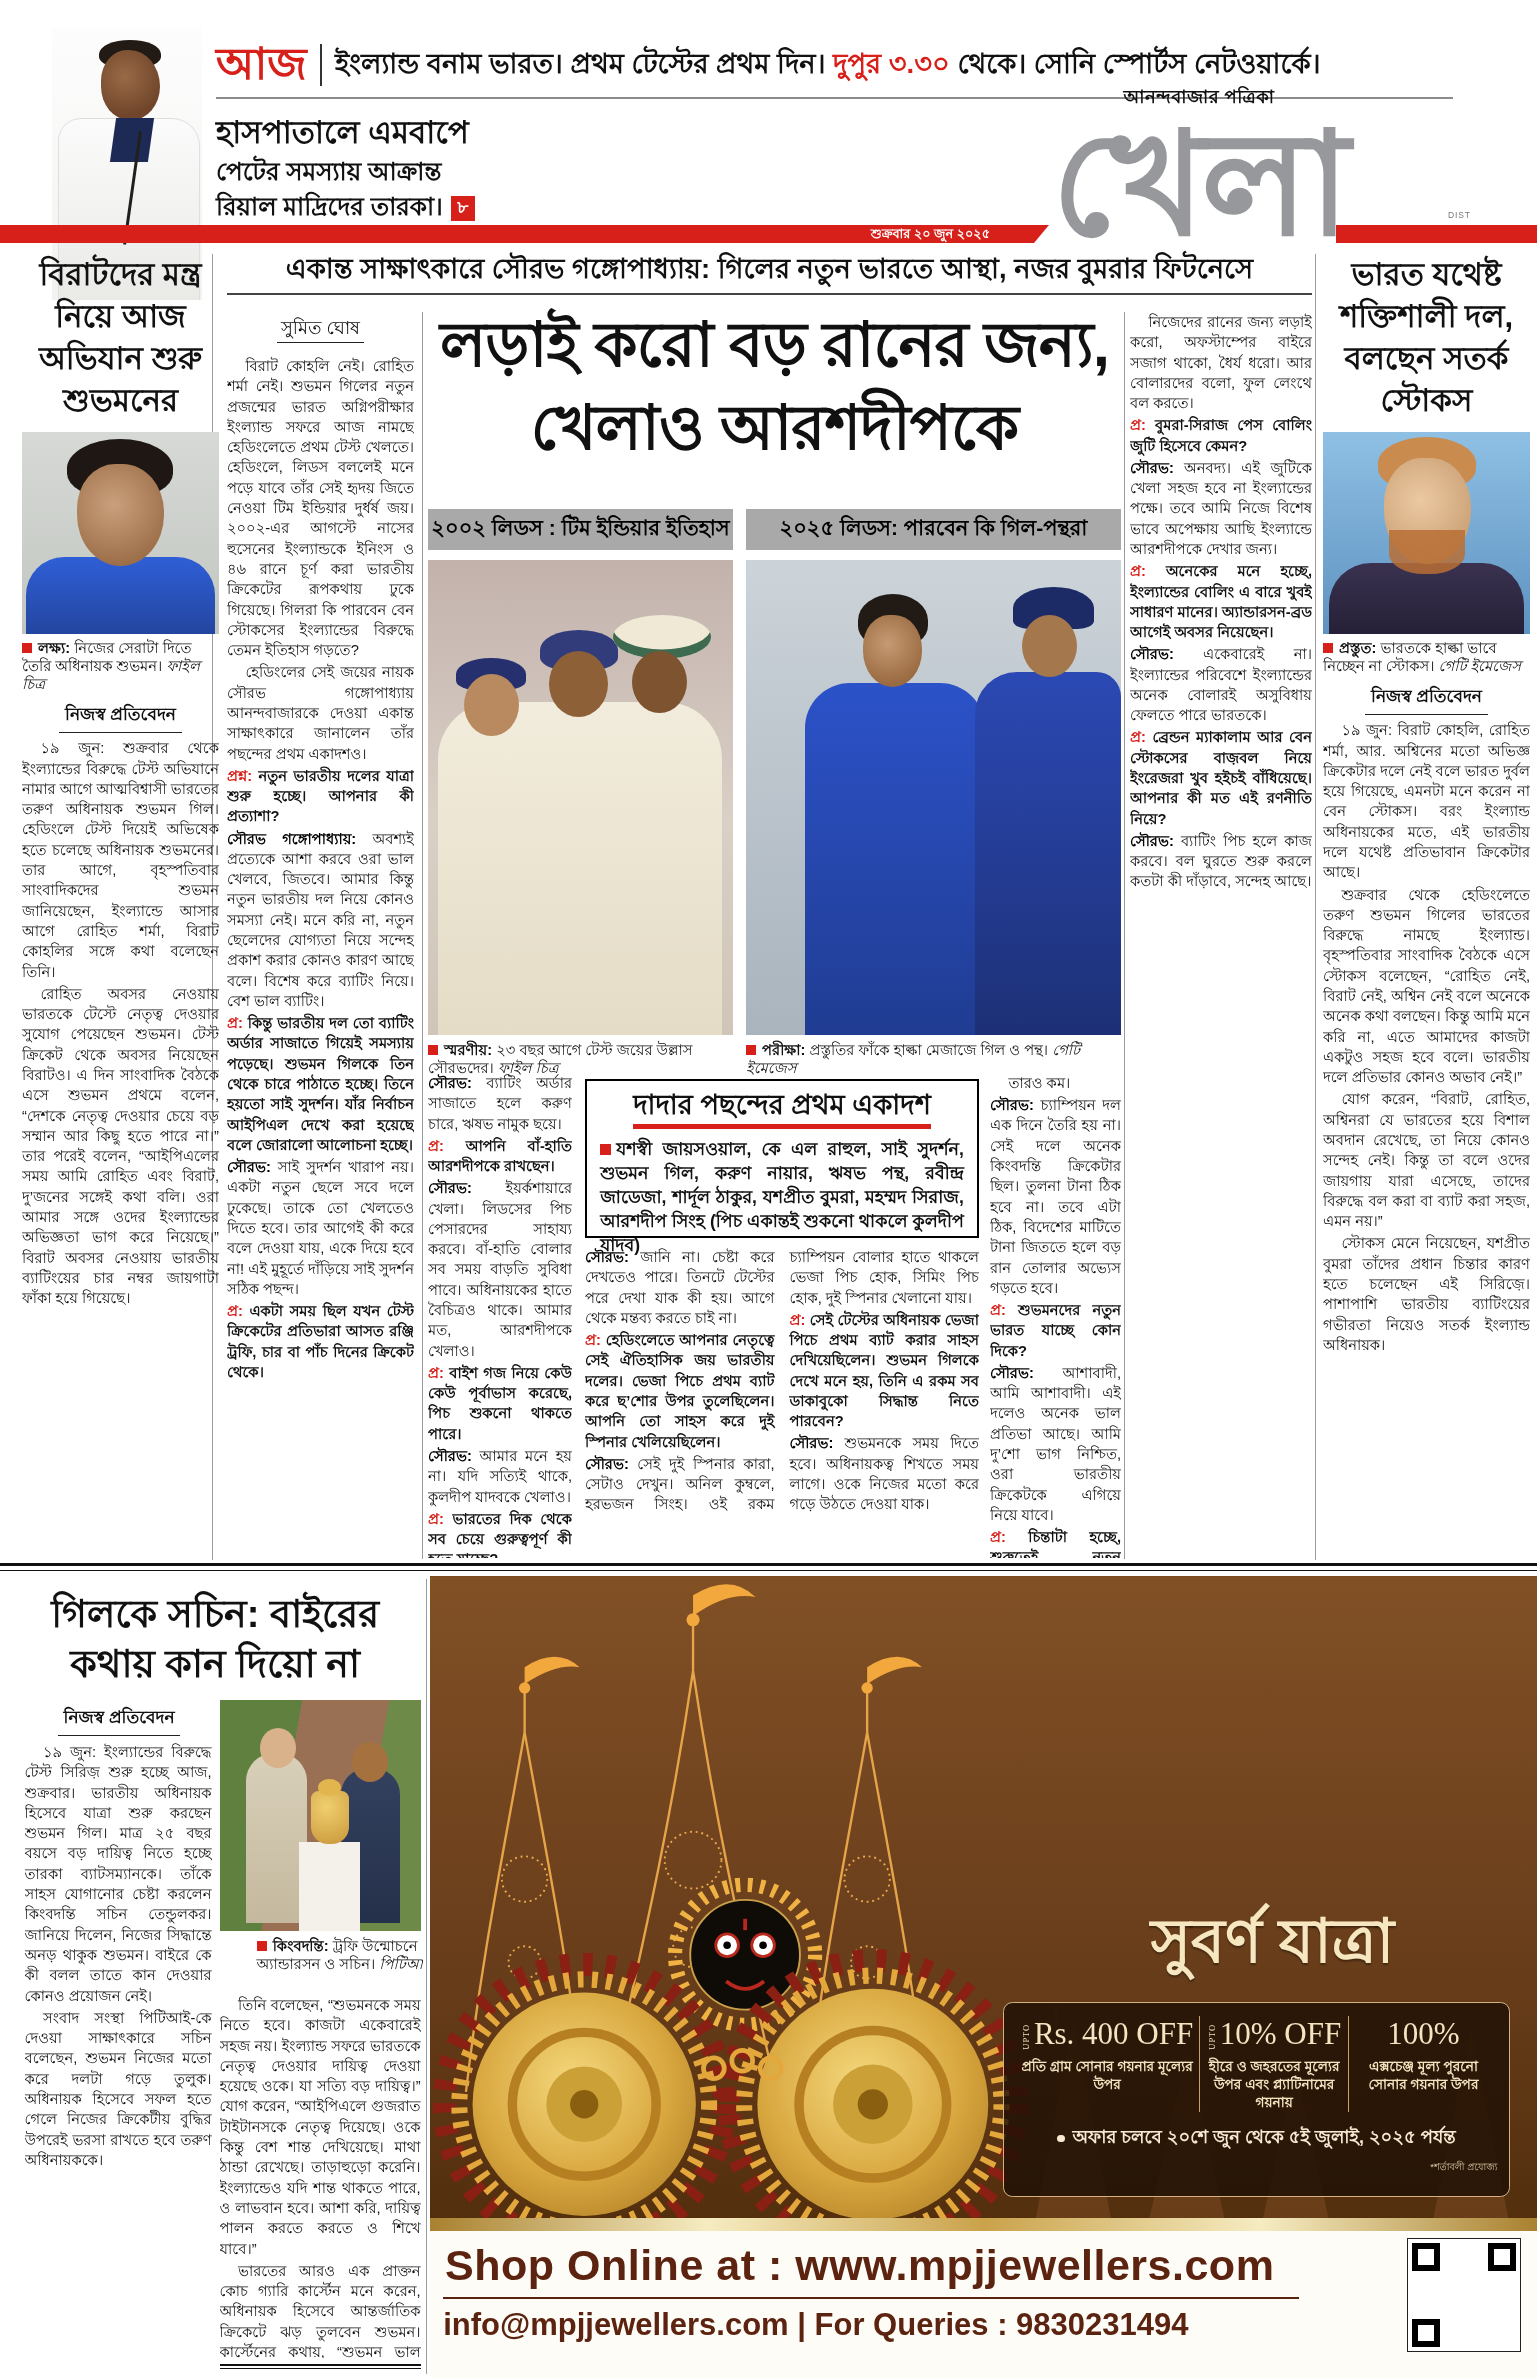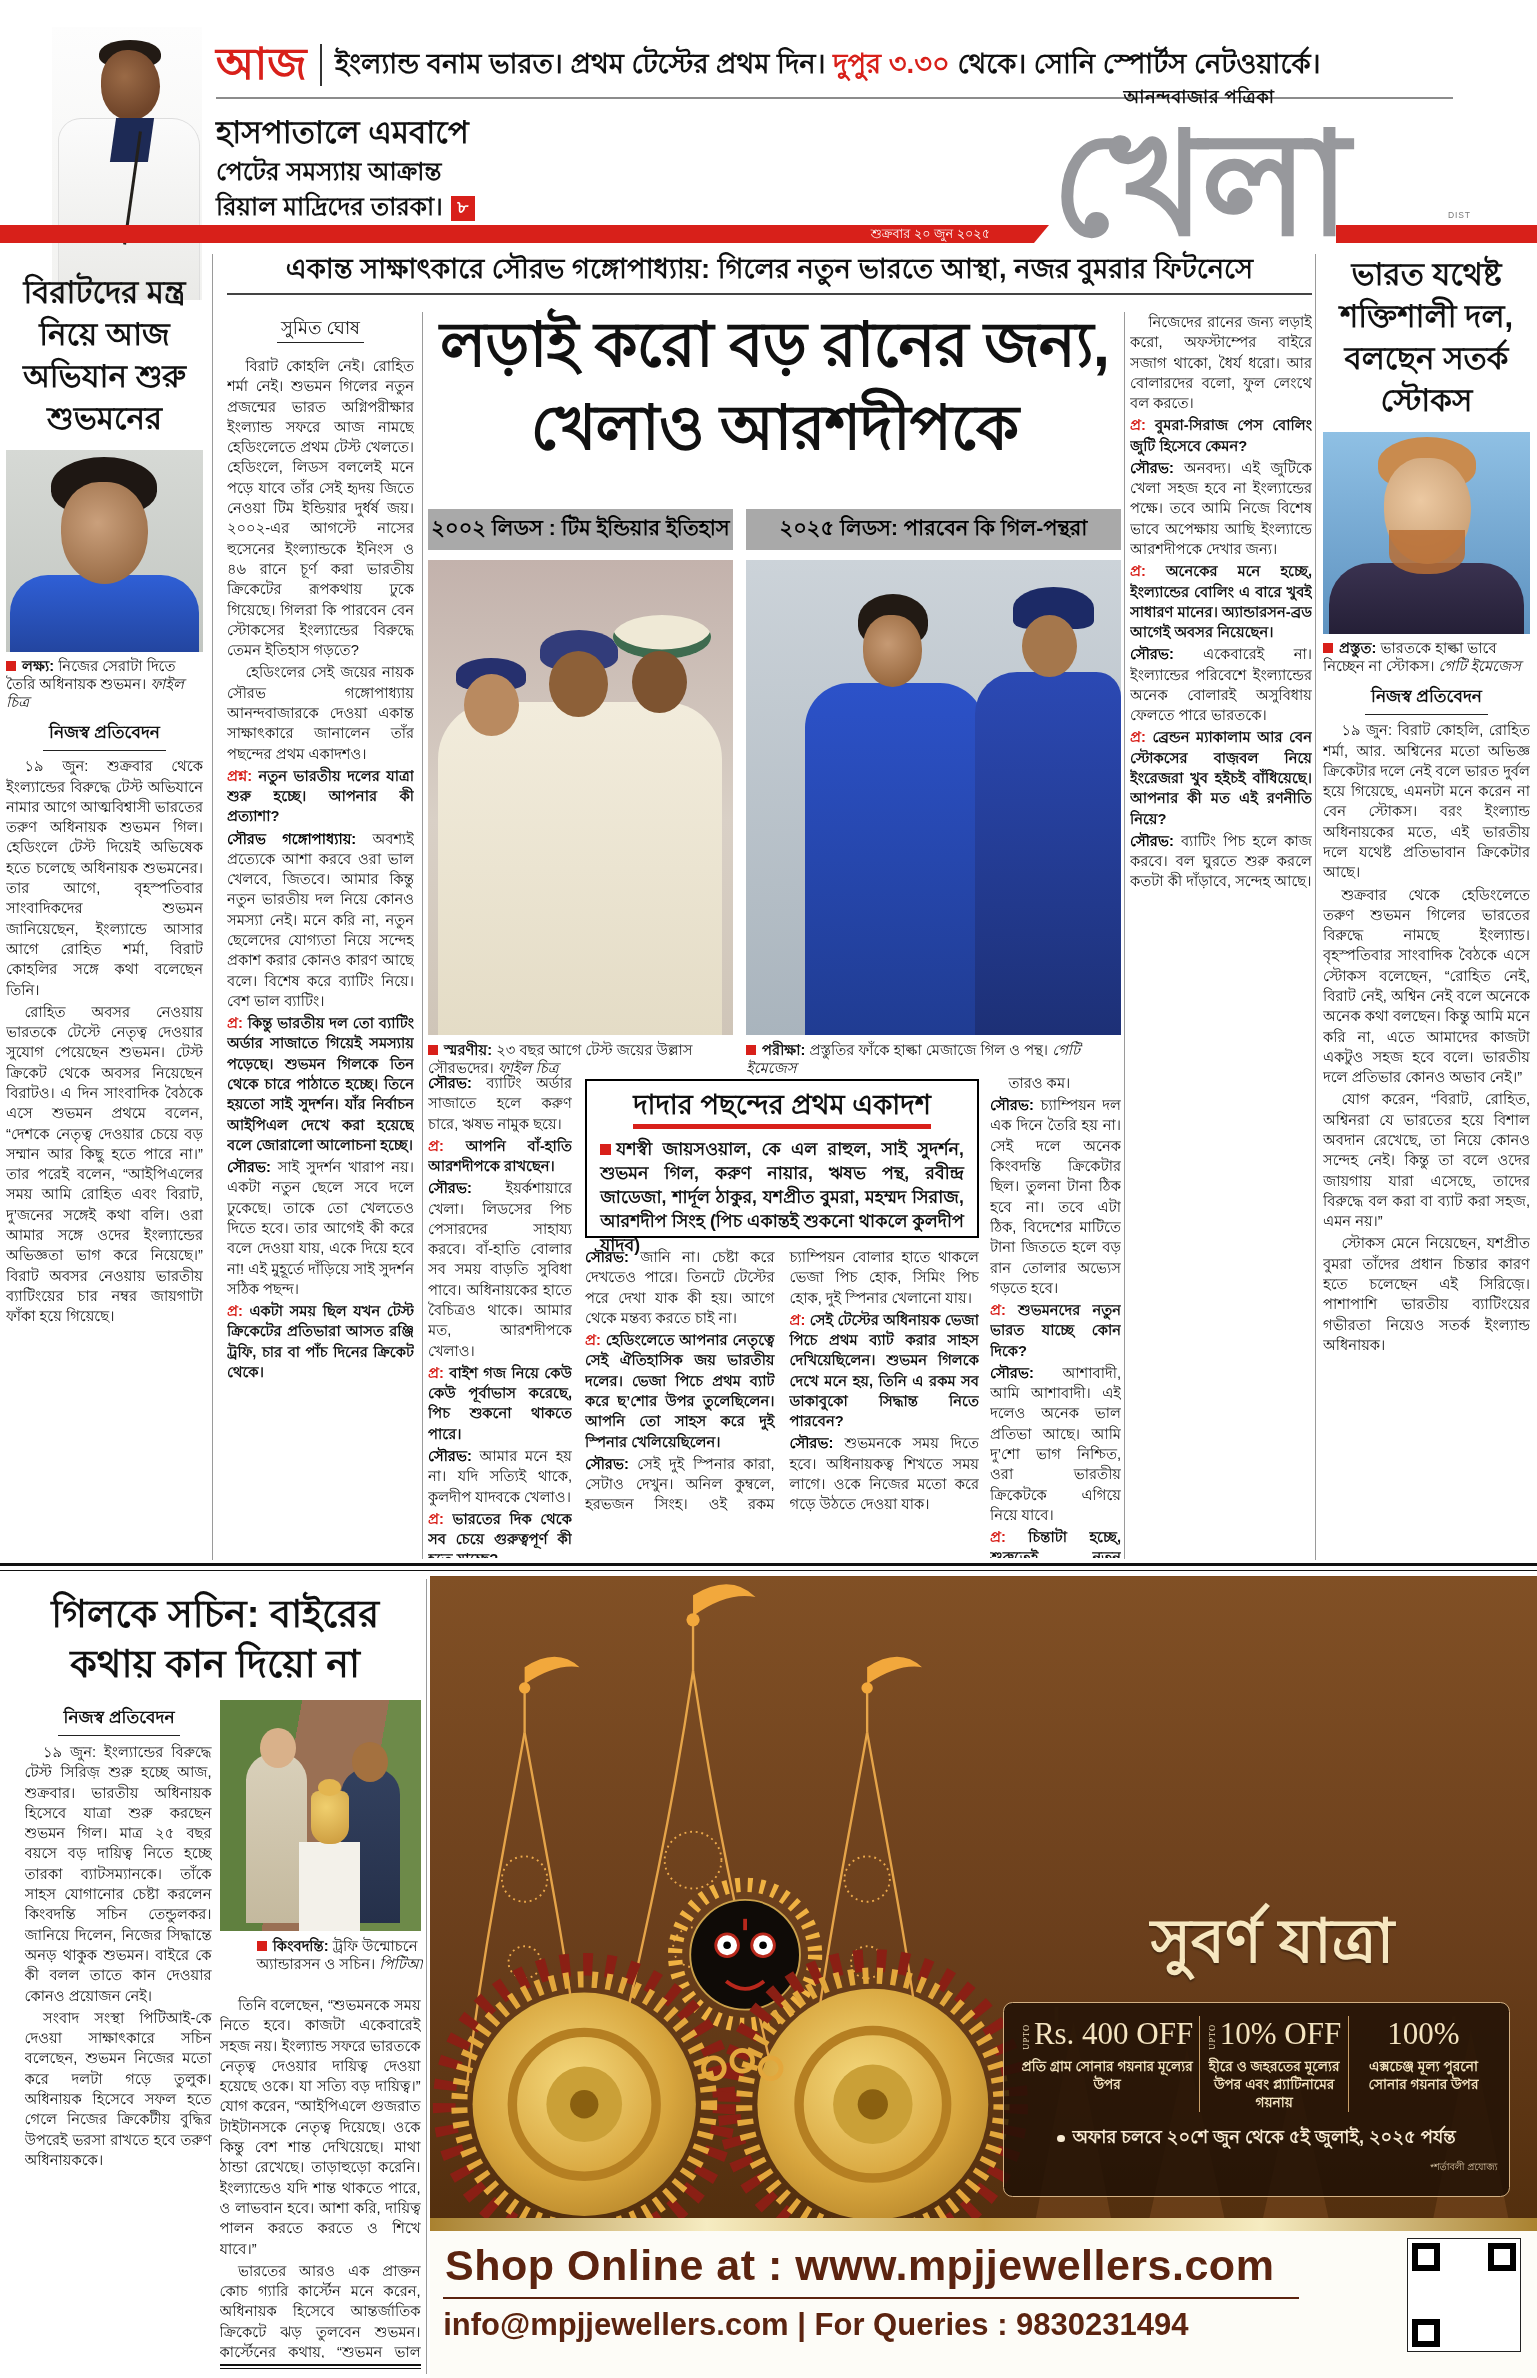--- a/index.html
+++ b/index.html
@@ -45,21 +45,21 @@
   #mbappe-teaser .t2{font-weight:700;font-size:24.6px;line-height:35px;}
   #mbappe-teaser .pageref{display:inline-block;background:var(--red);color:#fff;font-weight:700;font-size:17px;width:24.6px;height:24.6px;line-height:24.6px;text-align:center;vertical-align:middle;margin-left:7.6px;}
 
   
   #masthead{position:absolute;left:1036px;top:83px;width:326px;text-align:center;z-index:3;}
   #masthead .paper{font-weight:700;font-size:18px;letter-spacing:0.5px;}
   #masthead .khela{font-weight:700;font-size:144px;line-height:142px;color:var(--mast);letter-spacing:-3.8px;}
   #dist{position:absolute;left:1448px;top:210px;font-size:8.5px;color:#777;letter-spacing:0.9px;z-index:3;}
 
   
-  #redbar-left{position:absolute;left:0;top:225px;width:1049px;height:18px;background:var(--red);clip-path:polygon(0 0,100% 0,calc(100% - 15px) 100%,0 100%);color:#fff;font-weight:400;font-size:12.8px;line-height:18px;text-align:right;padding-right:59px;}
+  #redbar-left{position:absolute;left:0;top:225px;width:1049px;height:18px;background:var(--red);clip-path:polygon(0 0,100% 0,calc(100% - 15px) 100%,0 100%);color:#fff;font-weight:700;font-size:12.8px;line-height:18px;text-align:right;padding-right:59px;}
   #redbar-right{position:absolute;left:1336px;top:225px;width:202px;height:18px;background:var(--red);}
 
   
   #strap{position:absolute;left:227px;top:250px;width:1085px;font-weight:800;font-size:27.4px;line-height:38px;text-align:center;white-space:nowrap;overflow:hidden;}
   #strap-rule{position:absolute;left:227px;top:293px;width:1085px;height:1.9px;background:#444;}
 
   
   .vrule{position:absolute;width:0.9px;background:#9a9a9a;}
 
   
@@ -200,21 +200,21 @@
   <div id="redbar-right"></div>
 
   <div id="strap">একান্ত সাক্ষাৎকারে সৌরভ গঙ্গোপাধ্যায়: গিলের নতুন ভারতে আস্থা, নজর বুমরার ফিটনেসে</div>
   <div id="strap-rule"></div>
 
   <div class="vrule" style="left:212px;top:254px;height:1306px;"></div>
   <div class="vrule" style="left:422px;top:312px;height:1247px;"></div>
   <div class="vrule" style="left:1124px;top:312px;height:1247px;"></div>
   <div class="vrule" style="left:1315px;top:254px;height:1306px;"></div>
 
-  <div class="rail" style="left:6px;top:254px;width:197px;height:1306px;margin-top:18px;">
+  <div class="rail" style="left:22px;top:254px;width:197px;height:1306px;">
     <h2>বিরাটদের মন্ত্র নিয়ে আজ অভিযান শুরু শুভমনের</h2>
     <div class="photo" id="gill-photo">
       <div class="torso"></div>
       <div class="hair"></div>
       <div class="face"></div>
     </div>
     <div class="caption">
       <span class="sq"></span><b>লক্ষ্য:</b> <span>নিজের সেরাটা দিতে তৈরি অধিনায়ক শুভমন।</span> <i>ফাইল চিত্র</i>
     </div>
     <div class="byline"><span>নিজস্ব প্রতিবেদন</span></div>

